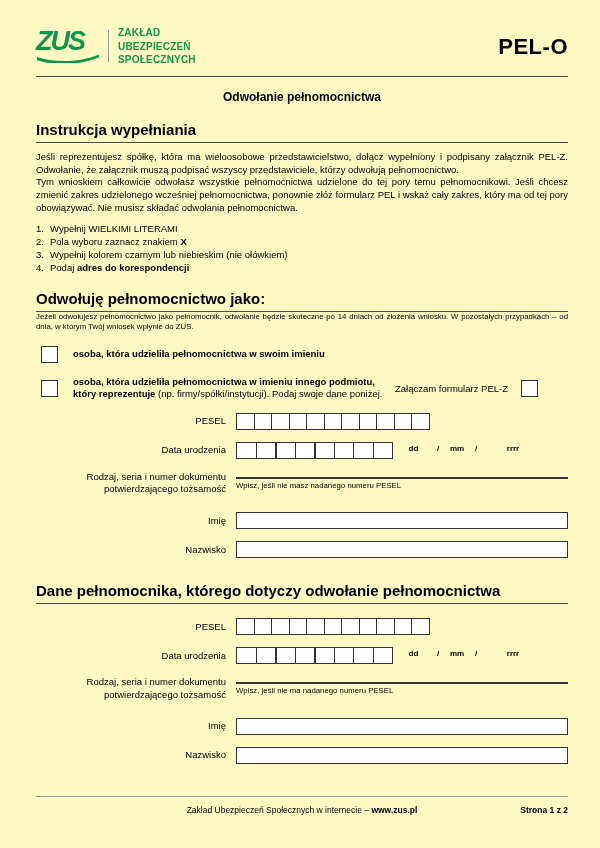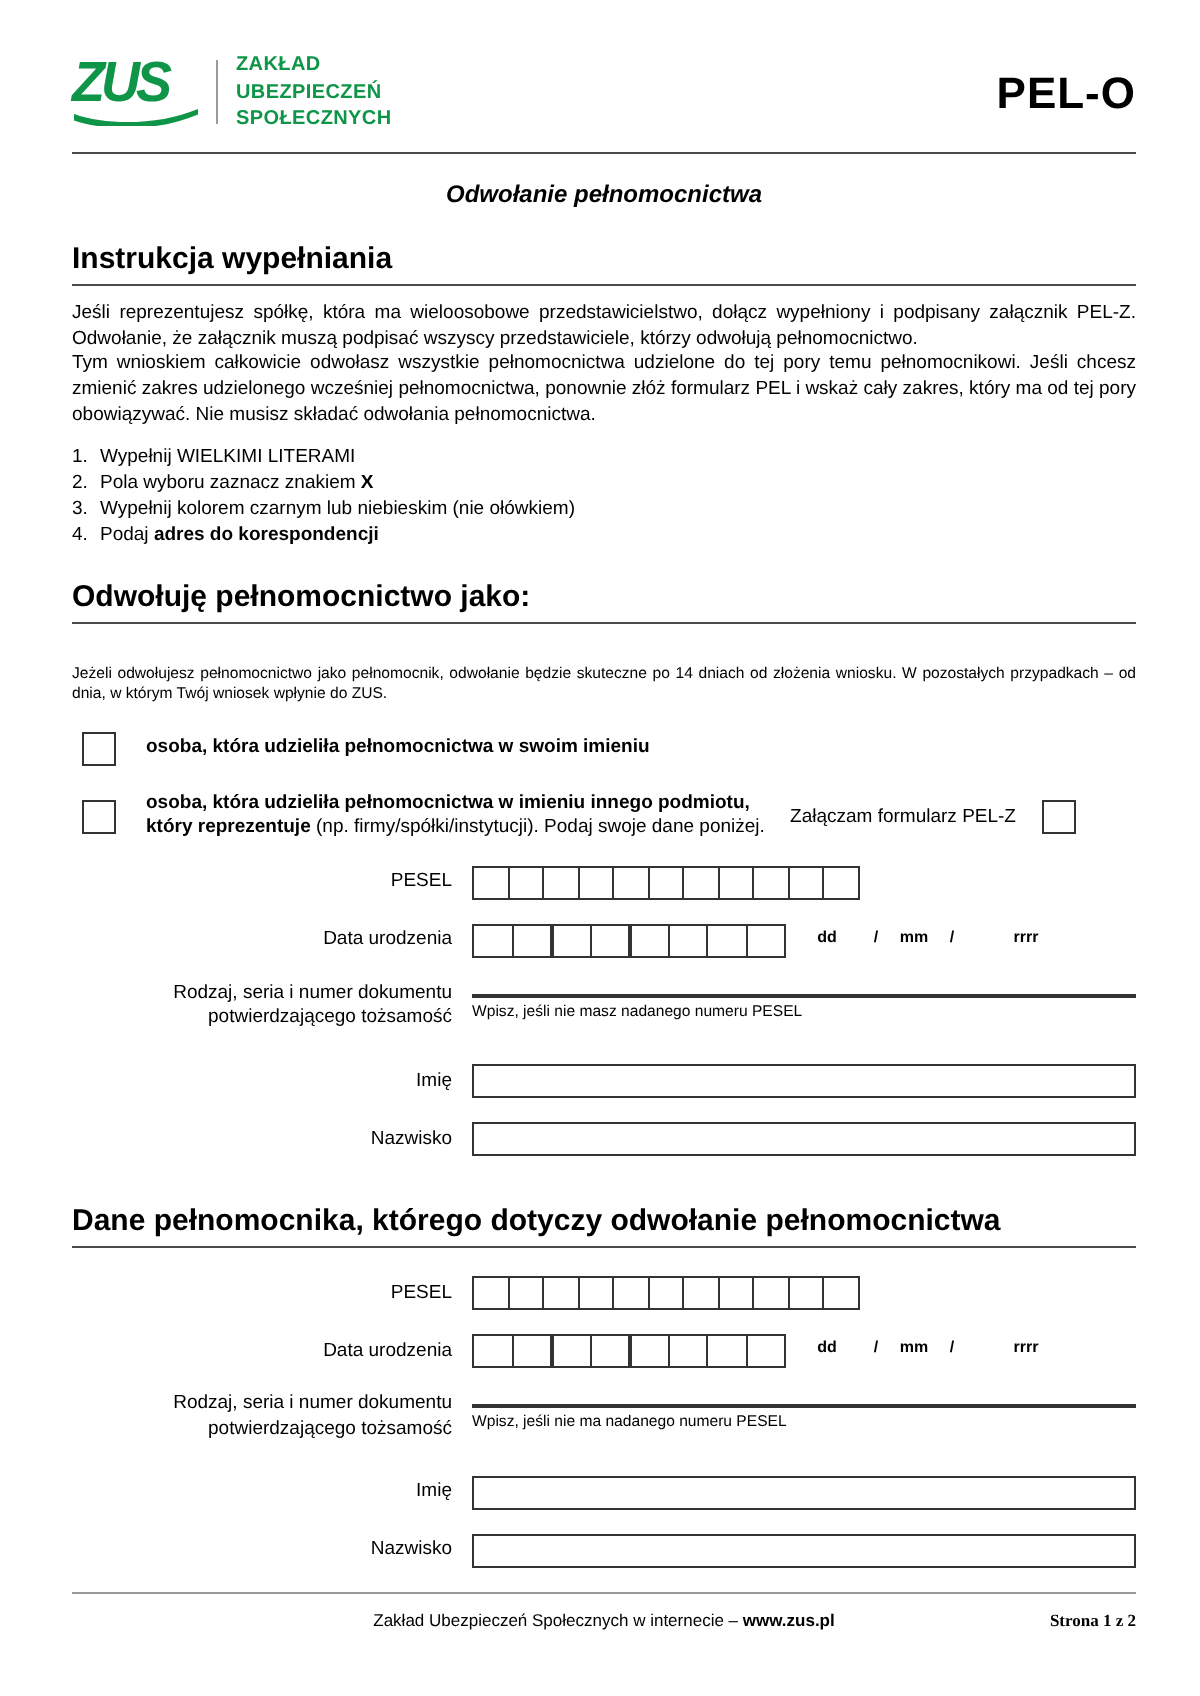--- a/index.html
+++ b/index.html
@@ -1,48 +1,48 @@
 <!DOCTYPE html>
 <html><head>
 <meta charset="utf-8">
 <style>
   * { margin:0; padding:0; box-sizing:border-box; }
   html,body { background:#e8e8e8; }
   body { font-family:"Liberation Sans","DejaVu Sans",sans-serif; color:#000; }
-  .page { width:600px; height:848px; background:#ffffff; position:relative;
+  .page { width:600px; height:848px; background:#fef9c3; position:relative;
           padding:26px 32px 0 36px; margin:0 auto; overflow:hidden; }
 
   
   .header-row { display:flex; justify-content:space-between; align-items:flex-start; height:48px; }
   .logo-block { display:flex; align-items:center; }
   .zus-mark { width:66px; position:relative; }
   .zus-word { display:block; font-size:27px; font-weight:bold; font-style:italic;
               letter-spacing:-2px; line-height:0.85; color:#0E9548;
               transform:scaleY(1.05); }
   .zus-swoosh { display:block; margin-top:1px; }
   .logo-sep { width:1px; height:32px; background:#9a9a9a; margin:0 9px 0 6px; }
   .logo-text { font-size:10px; font-weight:bold; color:#0E9548; line-height:1.35; letter-spacing:0.2px; }
   .form-code { font-size:22px; font-weight:bold; letter-spacing:0.5px; margin-top:8px; }
   .header-rule { border:none; border-top:1.5px solid #4a4a4a; margin-top:2px; }
 
-  .form-title { text-align:center; font-weight:bold; font-size:12px; margin-top:13px;font-style:italic; }
+  .form-title { text-align:center; font-weight:bold; font-size:12px; margin-top:13px; }
 
   .sec-head { font-weight:bold; font-size:15px; padding-bottom:4px;
               border-bottom:1.3px solid #4a4a4a; }
   .mt-instr { margin-top:17px; }
   .mt-sec1  { margin-top:15px; }
   .mt-sec2  { margin-top:24px; }
 
   .para { font-size:9.5px; text-align:justify; line-height:1.33; margin-top:8px; }
   .imp-head { font-weight:bold; font-size:9.5px; margin-top:8px; line-height:1.33; }
   .num-list { margin-top:8px; font-size:9.5px; line-height:1.38; }
   .num-item { display:flex; }
   .num-item .num { width:14px; flex:none; }
 
-  .note { font-size:7.8px; line-height:1.35; margin-top:20px; text-align:justify; }
+  .note { font-size:7.8px; line-height:1.35; margin-top:0; text-align:justify; }
 
   .opt-row { display:flex; align-items:center; margin-top:13px; }
   .opt-left { display:flex; align-items:center; flex:1; }
   .checkbox { width:17px; height:17px; border:1.5px solid #333; background:#fff;
               flex:none; margin-left:5px; }
   .opt-label { margin-left:15px; font-size:9.5px; font-weight:bold; line-height:1.32; }
   .opt-label .rest { font-weight:normal; }
   .opt-label.two-line { max-width:322px; }
   .attach-wrap { display:flex; align-items:center; flex:none; margin-right:30px; }
   .attach-label { font-size:9.5px; margin-right:13px; }
@@ -64,21 +64,21 @@
   .w-dd { width:41px; } .w-s1 { width:8px; } .w-mm { width:30px; }
   .w-s2 { width:8px; } .w-rr { width:66px; }
   .doc-col { flex:1; display:flex; flex-direction:column; }
   .hint { font-size:7.8px; margin-top:2px; }
 
   
   .footer { position:absolute; left:36px; right:32px; top:796px; }
   .footer-rule { border:none; border-top:1.5px solid #999; }
   .footer-row { position:relative; margin-top:8px; font-size:8.5px; text-align:center; }
   .footer-center b { font-weight:bold; }
-  .page-info { position:absolute; right:0; top:0; font-weight:bold;font-family:Liberation Serif, serif; }
+  .page-info { position:absolute; right:0; top:0; font-weight:bold; }
 </style>
 </head>
 <body>
 
 <div class="page">
 
   <div class="header-row">
     <div class="logo-block">
       <div class="zus-mark">
         <span class="zus-word">ZUS</span>

